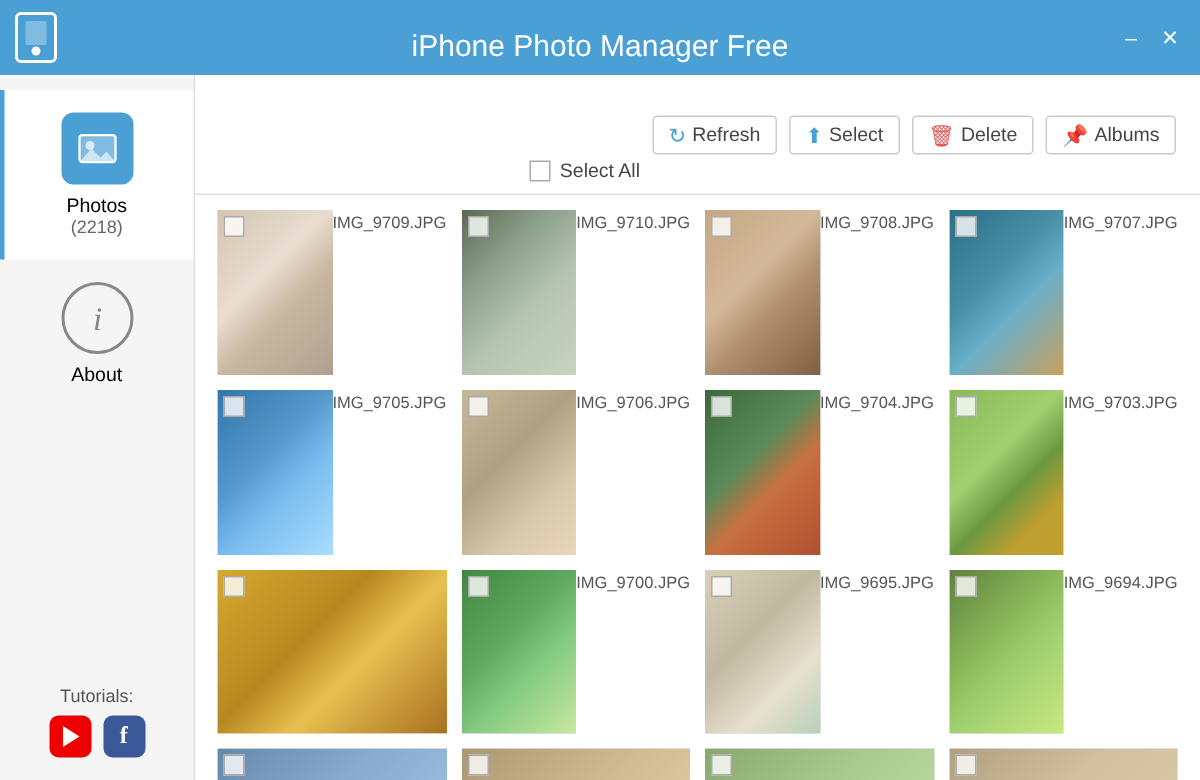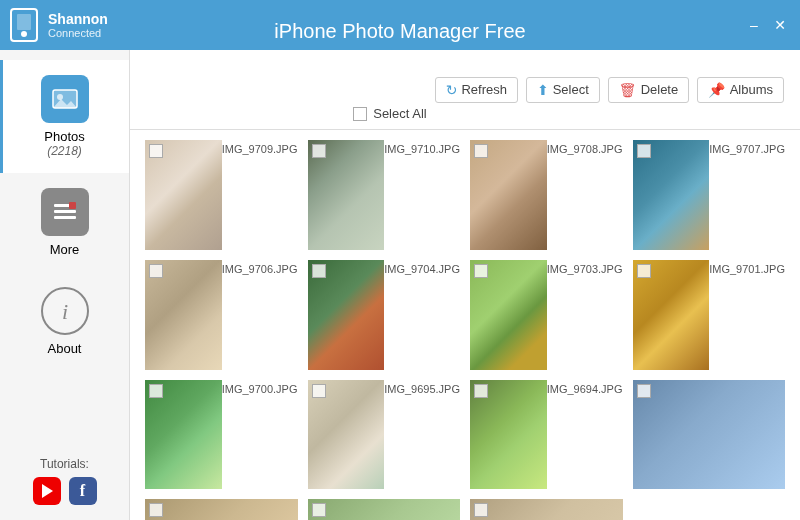--- a/index.html
+++ b/index.html
@@ -89,21 +89,21 @@
     }
     .sidebar-icon-box.gray { background: #888; }
     .sidebar-icon-circle {
       width: 48px; height: 48px;
       border: 2px solid #888;
       border-radius: 50%;
       display: flex; align-items: center; justify-content: center;
       margin-bottom: 6px;
     }
     .sidebar-label { font-size: 13px; color: #000000; text-align: center; }
-    .sidebar-count { font-size: 12px; color: #666; font-style: italic; }
+    .sidebar-count { font-size: 12px; color: #666; }
     .sidebar-spacer { flex: 1; }
     .tutorials-section {
       padding: 15px;
       text-align: center;
       width: 100%;
     }
     .tutorials-label { font-size: 12px; color: #555; margin-bottom: 6px; }
     .tutorials-icons { display: flex; justify-content: center; gap: 8px; }
     .yt-icon {
       width: 28px; height: 28px; background: #e00; border-radius: 6px;
@@ -194,24 +194,20 @@
     .photo-grid::-webkit-scrollbar-thumb { background: #bbb; border-radius: 3px; }
   </style>
 </head>
 <body>
 
 <div class="title-bar">
   <div class="title-bar-left">
     <div class="device-icon">
       <div class="device-screen"></div>
     </div>
-    <div>
-      <div class="device-name">Shannon</div>
-      <div class="device-status">Connected</div>
-    </div>
   </div>
   <div class="title-center">iPhone Photo Manager Free</div>
   <div class="window-controls">
     <button class="win-btn">–</button>
     <button class="win-btn">✕</button>
   </div>
 </div>
 
 <div class="main-layout">
 
@@ -223,31 +219,20 @@
           <rect x="2" y="5" width="24" height="18" rx="2" fill="white" opacity="0.3"></rect>
           <rect x="2" y="5" width="24" height="18" rx="2" fill="none" stroke="white" stroke-width="1.5"></rect>
           <circle cx="9" cy="12" r="3" fill="white" opacity="0.7"></circle>
           <polygon points="2,23 10,14 16,20 20,16 26,23" fill="white" opacity="0.6"></polygon>
         </svg>
       </div>
       <div class="sidebar-label">Photos</div>
       <div class="sidebar-count">(2218)</div>
     </div>
 
-    <div class="sidebar-item">
-      <div class="sidebar-icon-box gray">
-        <svg width="28" height="28" viewBox="0 0 28 28">
-          <rect x="3" y="6" width="22" height="3" rx="1" fill="white"></rect>
-          <rect x="3" y="12" width="22" height="3" rx="1" fill="white"></rect>
-          <rect x="3" y="18" width="22" height="3" rx="1" fill="white"></rect>
-          <rect x="18" y="4" width="7" height="7" rx="1" fill="#cc4444"></rect>
-        </svg>
-      </div>
-      <div class="sidebar-label">More</div>
-    </div>
 
     <div class="sidebar-item">
       <div class="sidebar-icon-circle">
         <svg width="28" height="28" viewBox="0 0 28 28">
           <text x="11" y="22" font-size="22" fill="#888" font-family="serif" font-style="italic">i</text>
         </svg>
       </div>
       <div class="sidebar-label">About</div>
     </div>
 
@@ -317,20 +302,27 @@
         <div class="photo-item">
           <div class="photo-thumb">
             <div class="photo-cb"></div>
             <div class="photo-thumb-inner" style="background: linear-gradient(135deg, rgb(42, 111, 136) 0%, rgb(74, 143, 168) 40%, rgb(106, 175, 200) 60%, rgb(200, 160, 96) 100%);"></div>
           </div>
           <div class="photo-label">IMG_9707.JPG</div>
         </div>
         <div class="photo-item">
           <div class="photo-thumb">
             <div class="photo-cb"></div>
+            <div class="photo-thumb-inner" style="background: linear-gradient(135deg, rgb(51, 119, 170) 0%, rgb(85, 153, 204) 40%, rgb(119, 187, 238) 60%, rgb(170, 221, 255) 100%);"></div>
+          </div>
+          <div class="photo-label">IMG_9705.JPG</div>
+        </div>
+        <div class="photo-item">
+          <div class="photo-thumb">
+            <div class="photo-cb"></div>
             <div class="photo-thumb-inner" style="background: linear-gradient(135deg, rgb(200, 184, 154) 0%, rgb(176, 160, 130) 40%, rgb(216, 200, 170) 70%, rgb(232, 216, 184) 100%);"></div>
           </div>
           <div class="photo-label">IMG_9706.JPG</div>
         </div>
         <div class="photo-item">
           <div class="photo-thumb">
             <div class="photo-cb"></div>
             <div class="photo-thumb-inner" style="background: linear-gradient(135deg, rgb(58, 106, 58) 0%, rgb(90, 138, 90) 40%, rgb(200, 112, 64) 60%, rgb(176, 80, 48) 100%);"></div>
           </div>
           <div class="photo-label">IMG_9704.JPG</div>
@@ -340,21 +332,20 @@
             <div class="photo-cb"></div>
             <div class="photo-thumb-inner" style="background: linear-gradient(135deg, rgb(138, 184, 88) 0%, rgb(160, 208, 112) 40%, rgb(106, 152, 64) 60%, rgb(192, 160, 48) 80%);"></div>
           </div>
           <div class="photo-label">IMG_9703.JPG</div>
         </div>
         <div class="photo-item">
           <div class="photo-thumb">
             <div class="photo-cb"></div>
             <div class="photo-thumb-inner" style="background: linear-gradient(135deg, rgb(212, 168, 48) 0%, rgb(184, 136, 32) 40%, rgb(232, 192, 80) 60%, rgb(168, 112, 32) 100%);"></div>
           </div>
-          <div class="photo-label">IMG_9701.JPG</div>
         </div>
         <div class="photo-item">
           <div class="photo-thumb">
             <div class="photo-cb"></div>
             <div class="photo-thumb-inner" style="background: linear-gradient(135deg, rgb(64, 136, 64) 0%, rgb(96, 168, 96) 40%, rgb(128, 200, 128) 60%, rgb(200, 232, 160) 100%);"></div>
           </div>
           <div class="photo-label">IMG_9700.JPG</div>
         </div>
         <div class="photo-item">
           <div class="photo-thumb">

